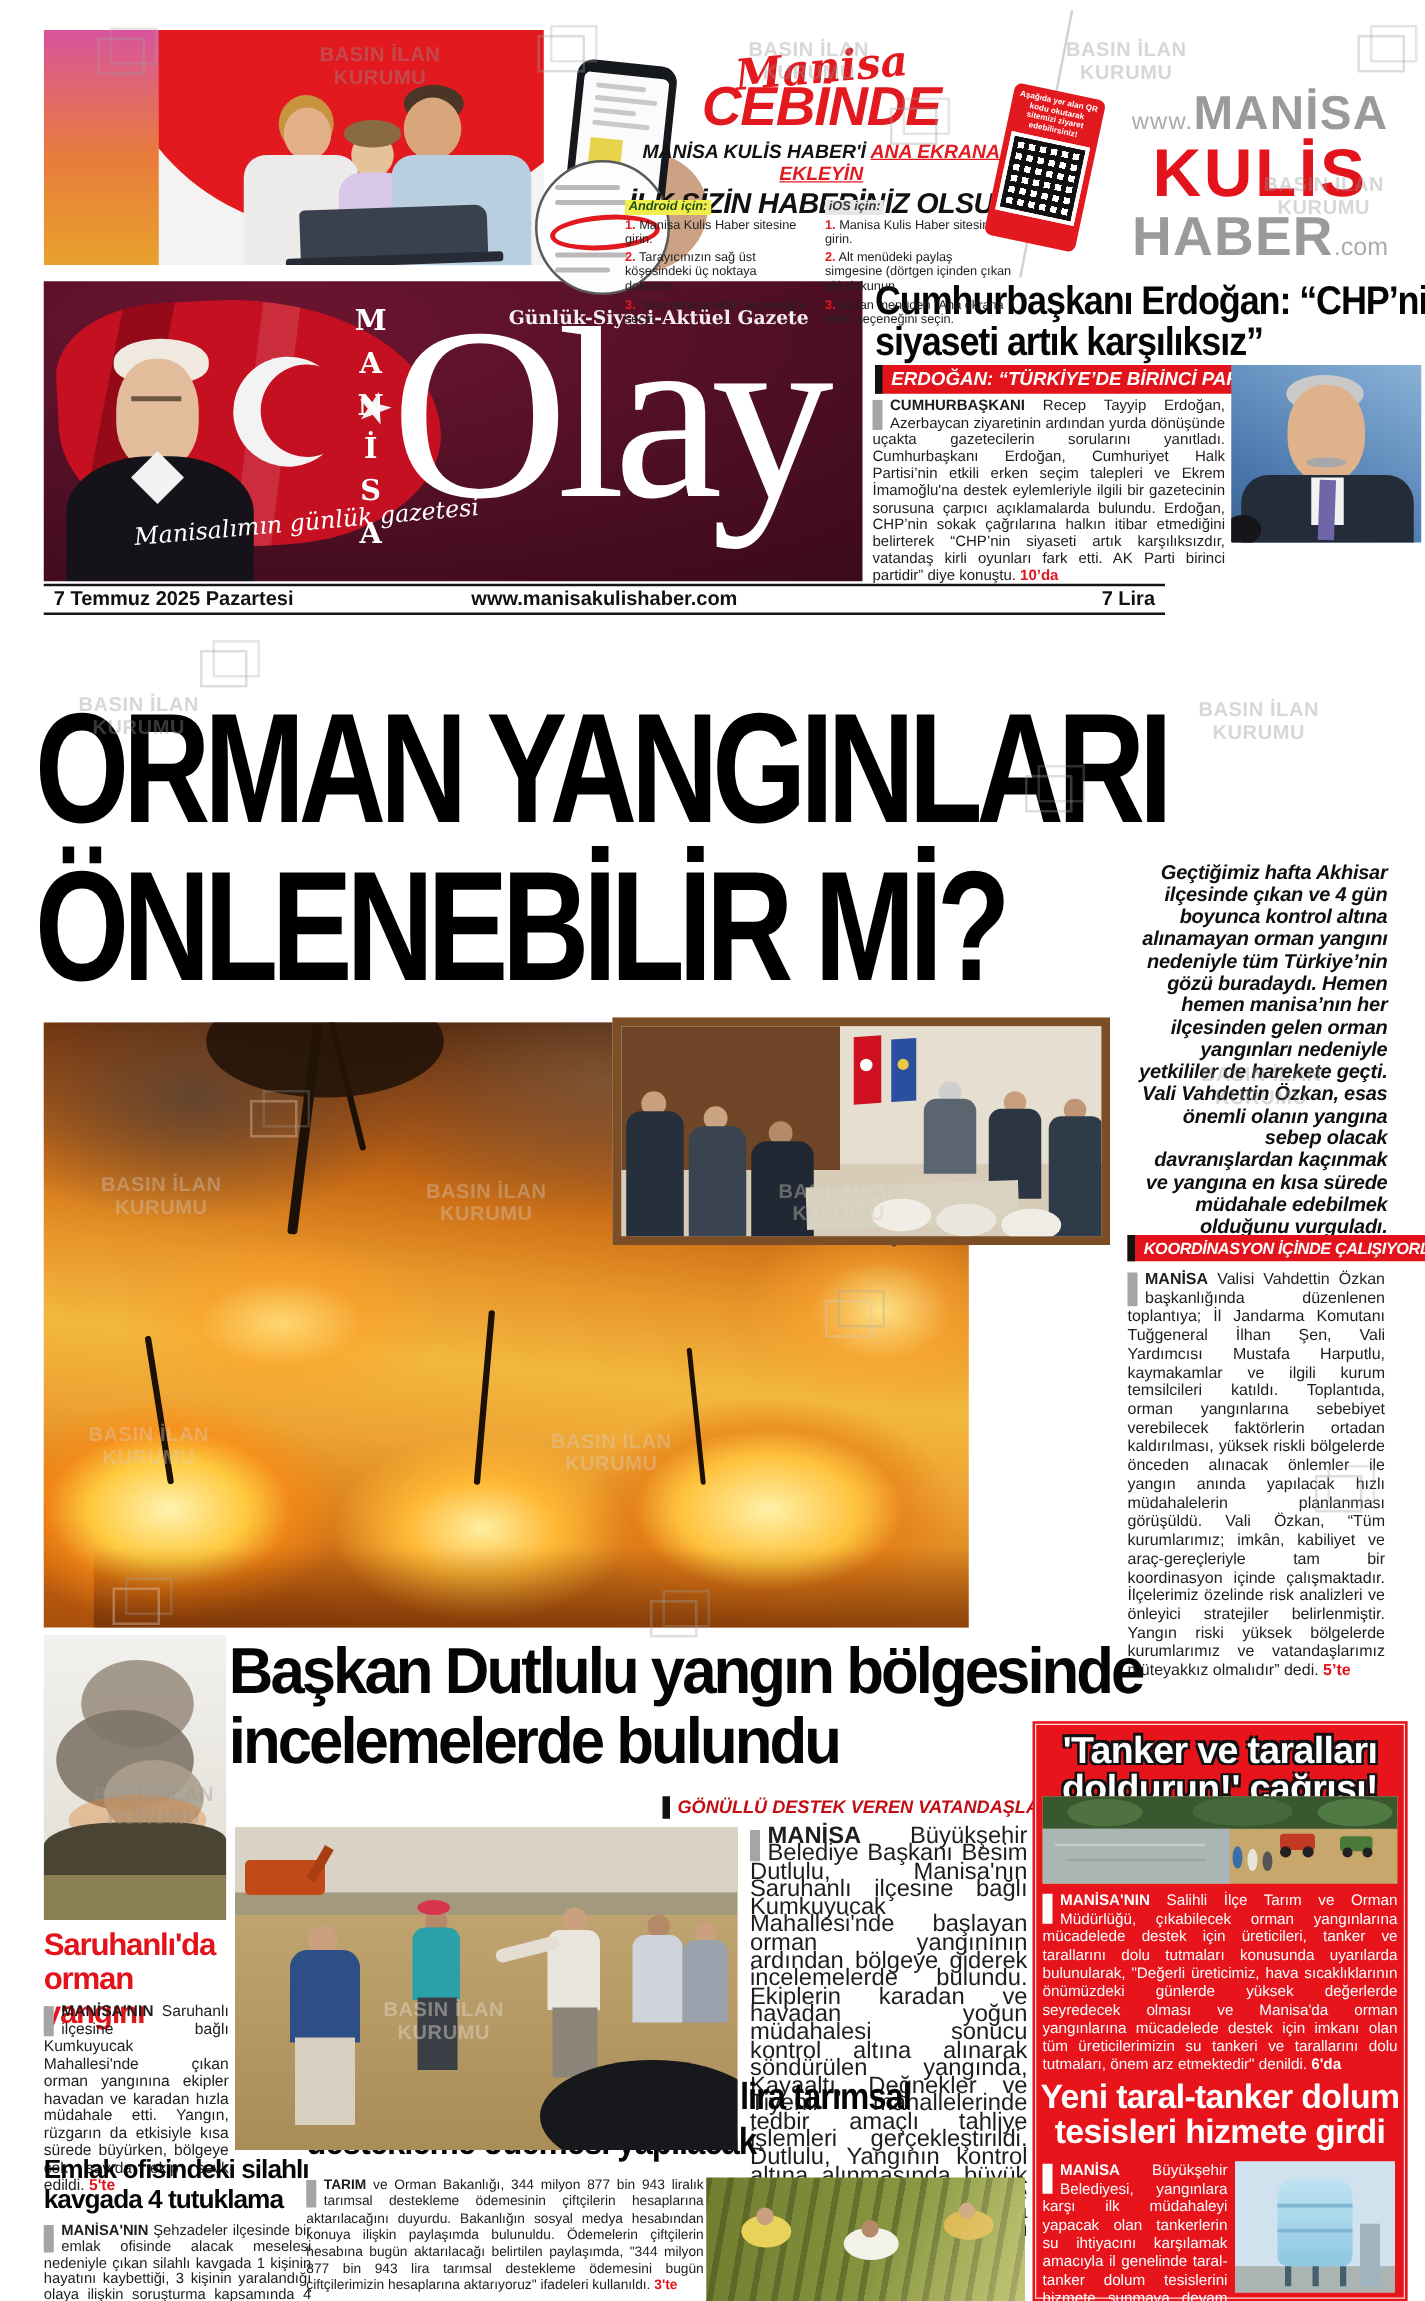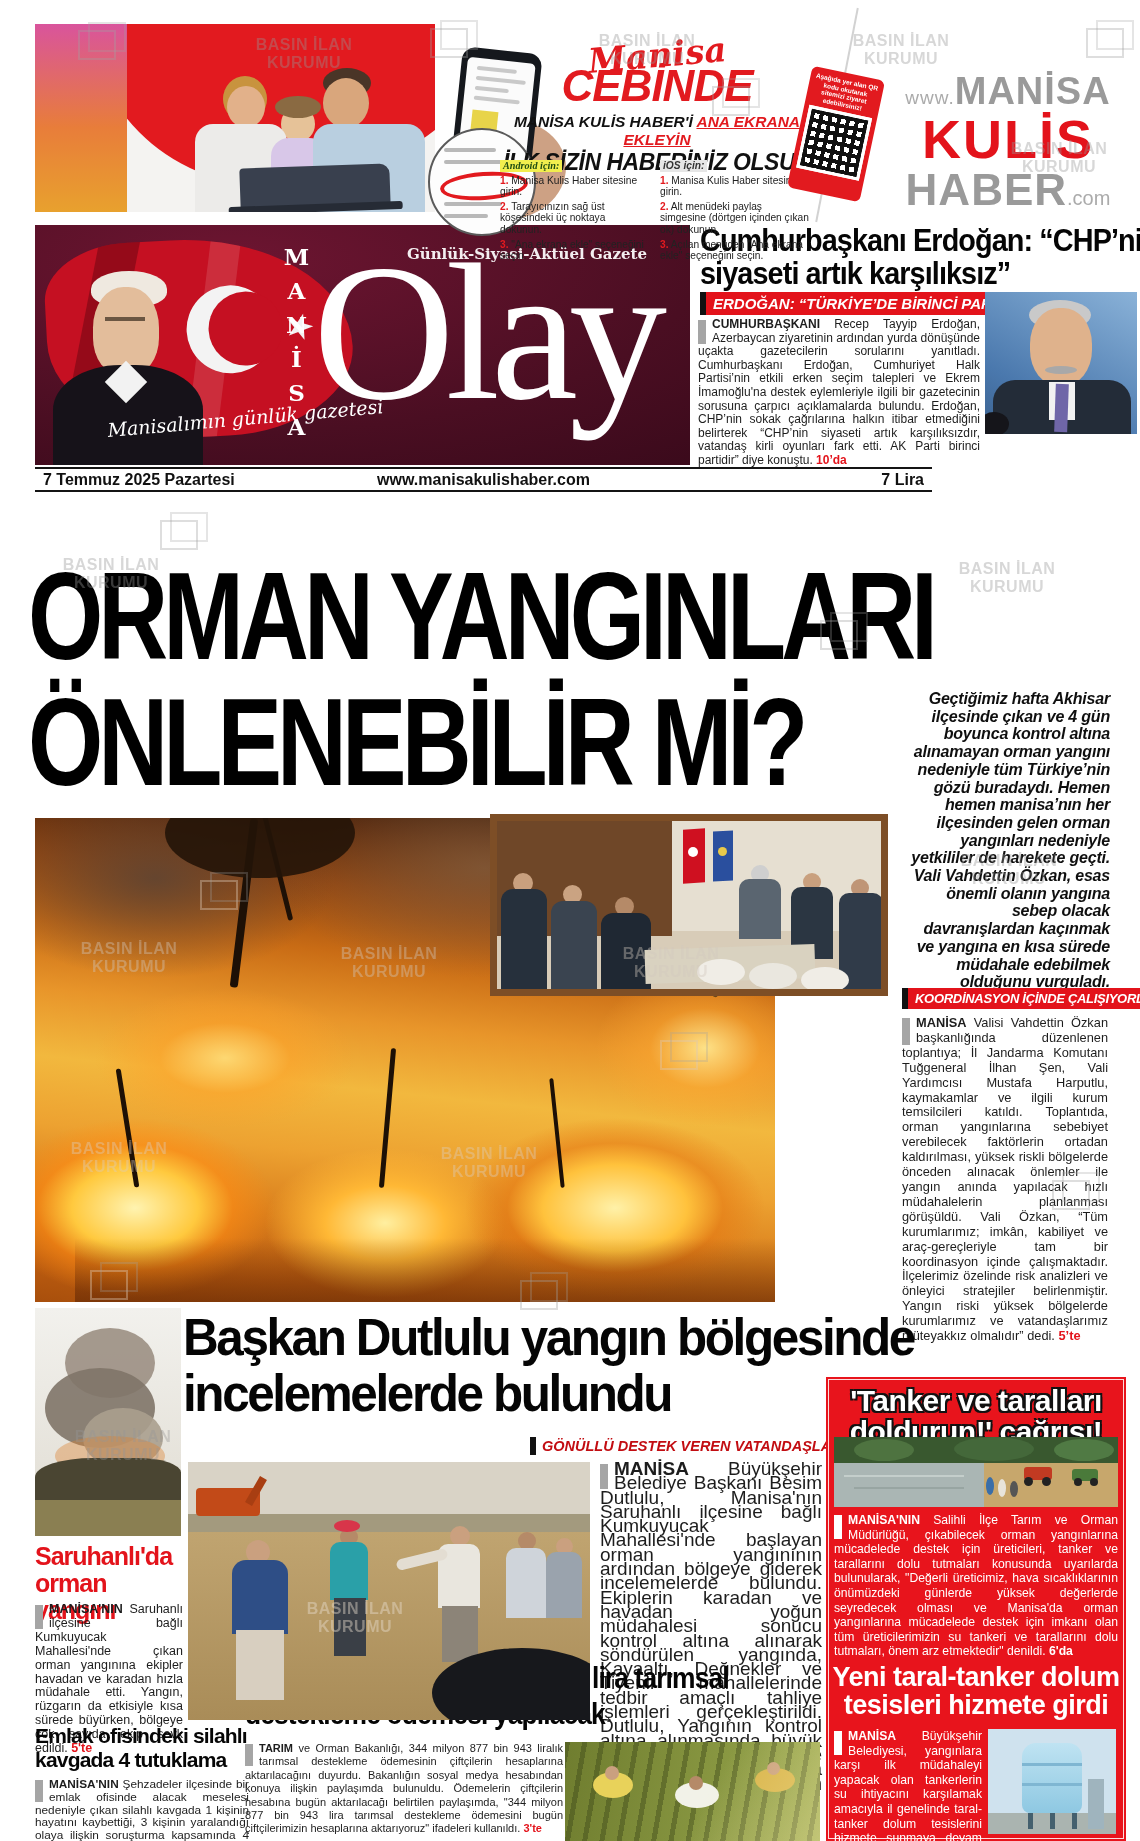--- a/index.html
+++ b/index.html
@@ -48,21 +48,21 @@
   .promo-mid{left:492px;top:40px;width:330px;text-align:center;z-index:5;}
   .pm-script{color:#e21a1f;font-family:"DejaVu Serif",serif;font-style:italic;font-weight:bold;
              font-size:34px;transform:rotate(-5deg);display:inline-block;line-height:30px;}
   .pm-title{color:#e21a1f;font-weight:bold;font-style:italic;font-size:44px;line-height:38px;
             letter-spacing:-1px;margin-top:-4px;}
   .pm-l1{font-style:italic;font-weight:bold;font-size:15.5px;color:#111;margin-top:8px;}
   .pm-l1 .r{color:#e21a1f;text-decoration:underline;}
   .pm-l2{font-style:italic;font-weight:bold;font-size:23px;color:#111;letter-spacing:-.5px;}
   .steps{left:500px;top:158px;width:150px;font-size:10.2px;line-height:11.6px;color:#222;text-align:left;z-index:5;}
   .steps .hd{font-weight:bold;font-style:italic;margin-bottom:3px;display:inline-block;padding:0 3px;}
-  .hd-android{background:#f2ee4e;color:#214d12;font-family:Liberation Serif, serif;}
+  .hd-android{background:#f2ee4e;color:#214d12;}
   .hd-ios{background:#e6e6e6;color:#333;}
   .step{margin-bottom:3px;}
   .step b{color:#e21a1f;}
   .qr-card{left:799px;top:72px;width:74px;height:124px;background:#e21a1f;border-radius:6px;
            transform:rotate(12deg);z-index:6;padding:5px 4px;box-sizing:border-box;}
   .qr-note{color:#fff;font-size:6.5px;line-height:7.5px;text-align:center;font-weight:bold;}
   .qr{margin:4px auto 0;width:58px;height:58px;background:#fff;
       background-image:repeating-linear-gradient(0deg,#111 0 4px,transparent 4px 9px),
                        repeating-linear-gradient(90deg,#111 0 4px,transparent 4px 9px);
       background-size:58px 58px;border:3px solid #fff;}

